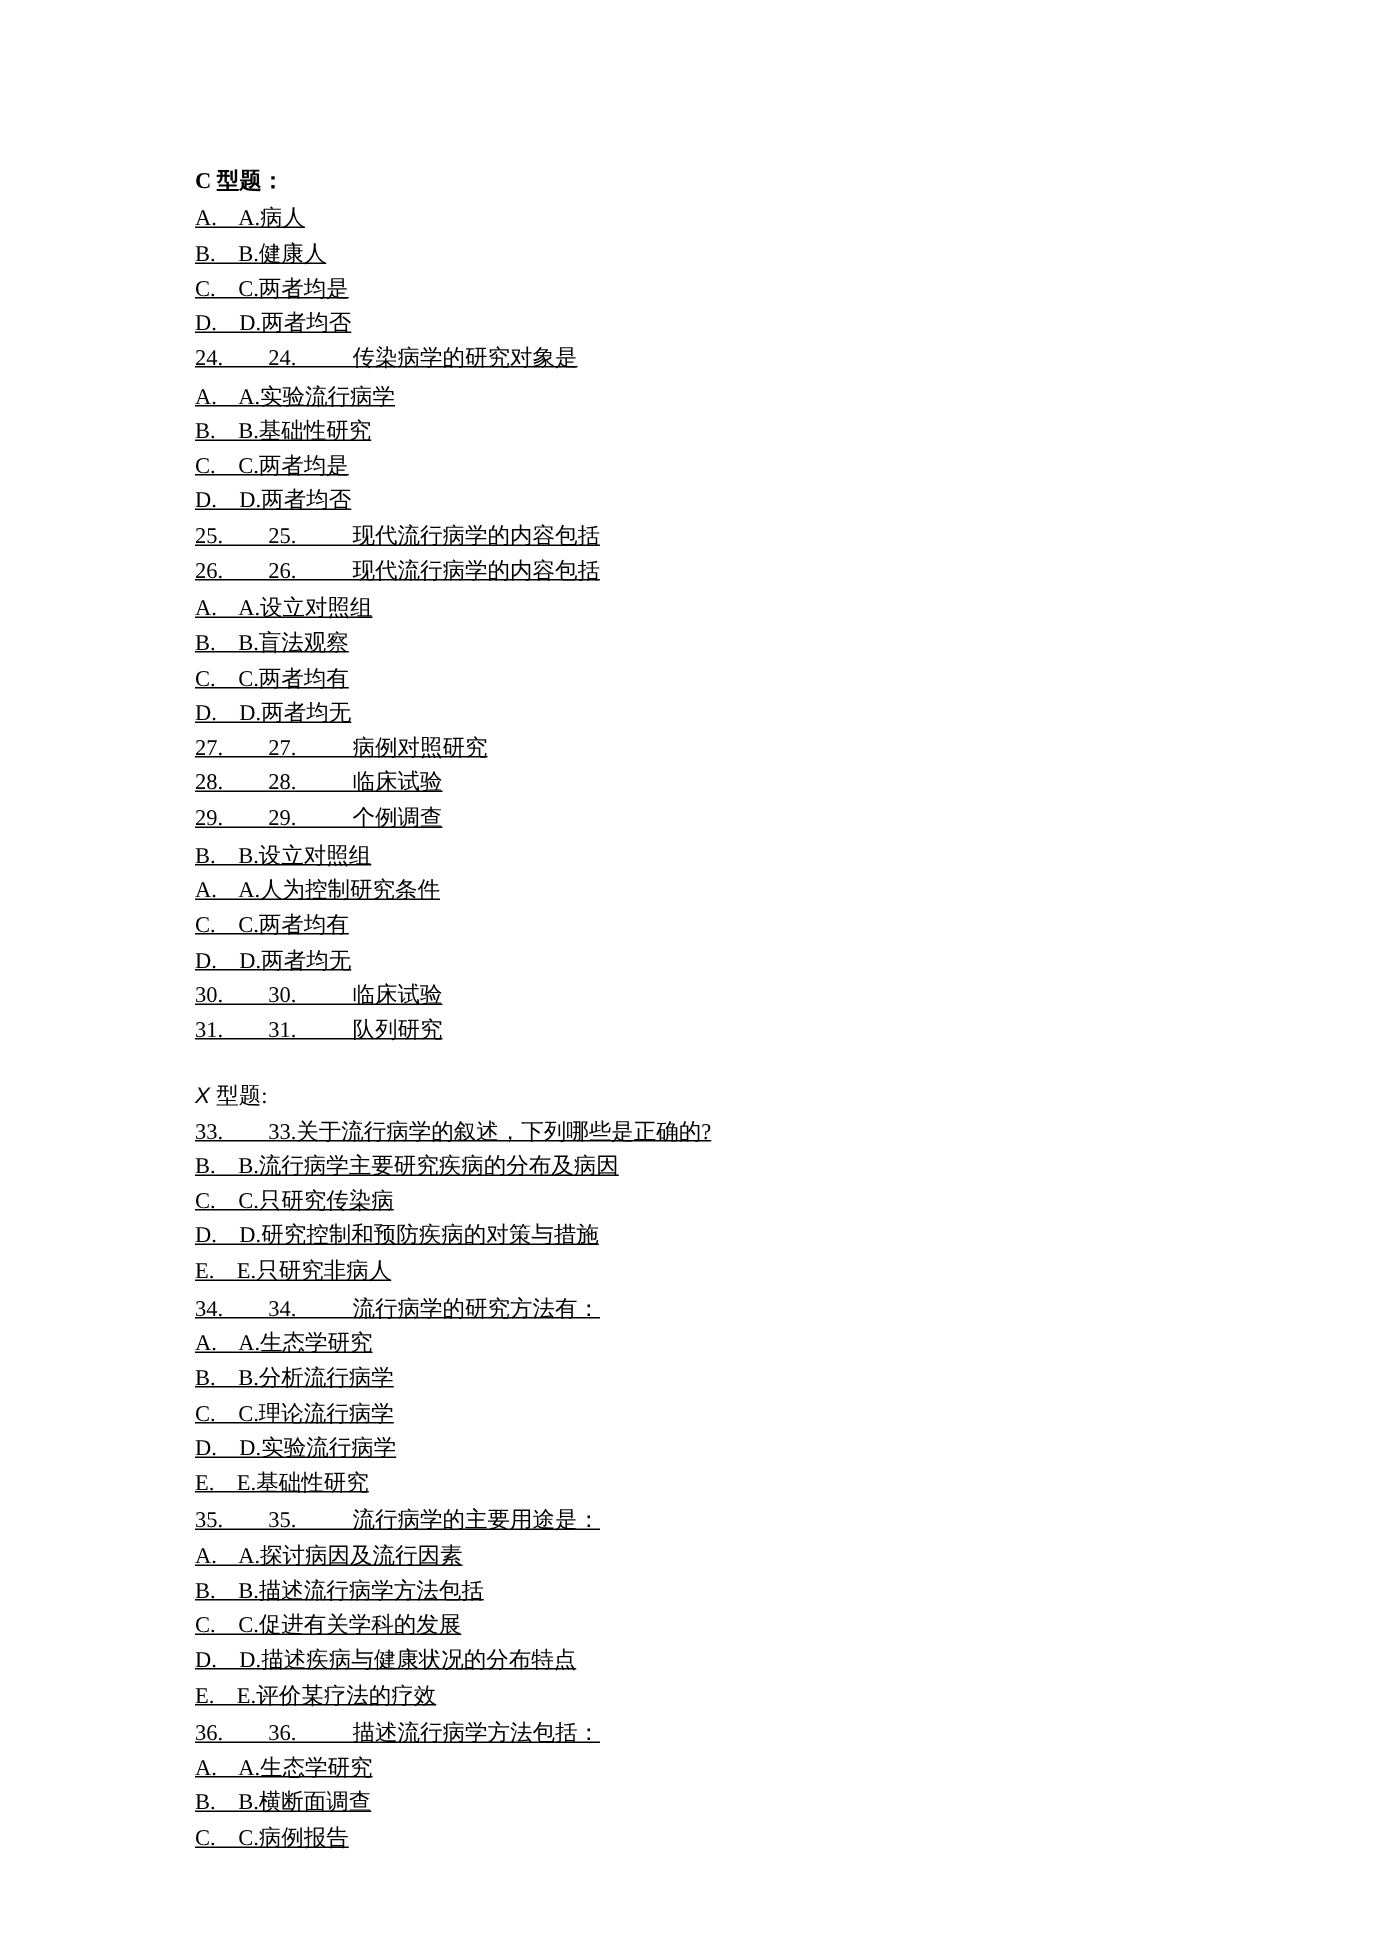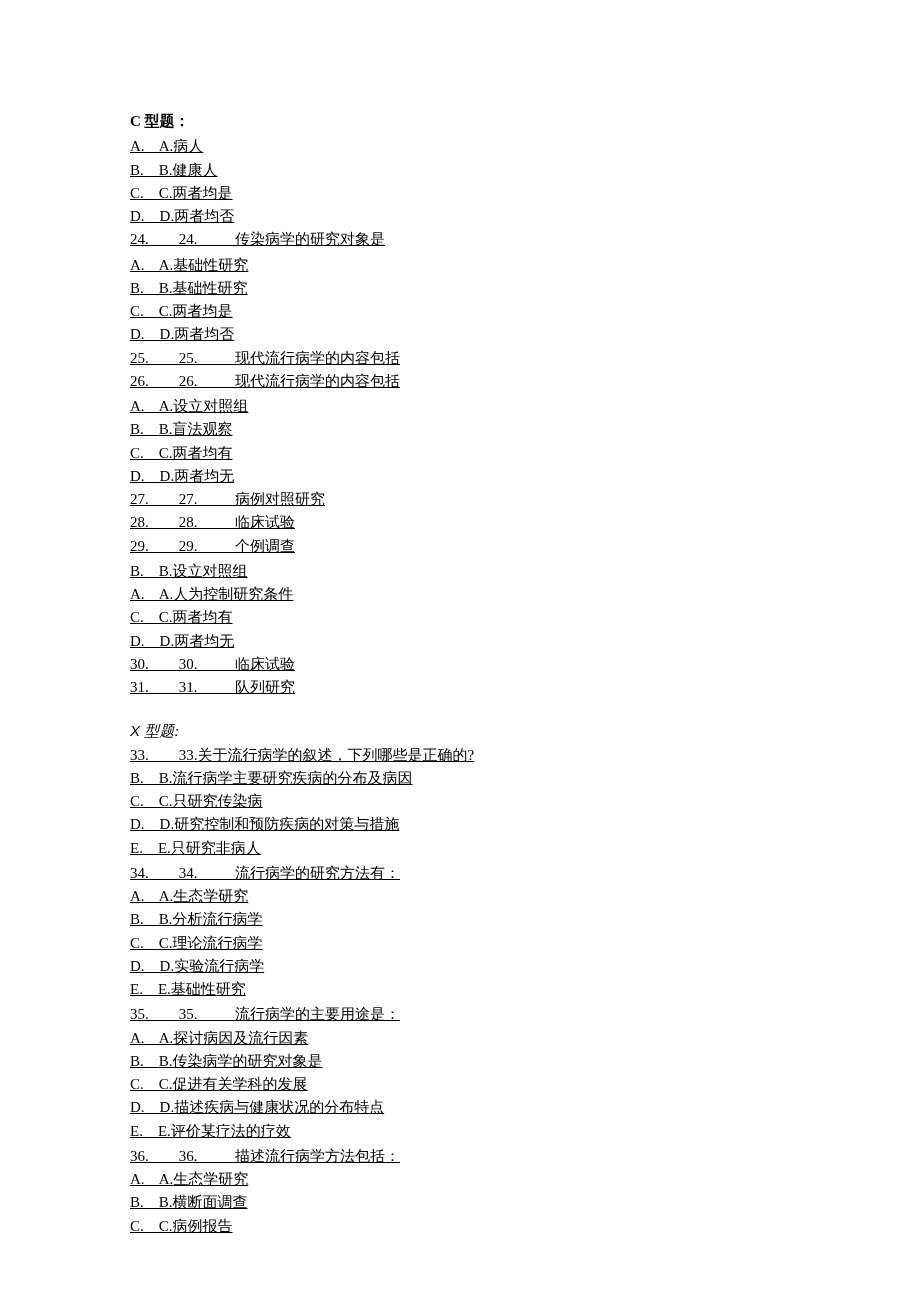--- a/index.html
+++ b/index.html
@@ -15,21 +15,20 @@
   }
   .section-header {
     font-weight: bold;
     margin-bottom: 2px;
   }
   .italic {
     font-style: italic;
     font-family: "Arial", sans-serif;
   }
   .italic-cn {
-    font-style: italic;
   }
   .line {
     white-space: pre;
   }
   .block {
     margin-bottom: 2px;
     text-decoration: underline;
   }
   .spacer {
     height: 18px;
@@ -42,21 +41,21 @@
 
 <div class="block">
   <div class="line">A.    A.病人</div>
   <div class="line">B.    B.健康人</div>
   <div class="line">C.    C.两者均是</div>
   <div class="line">D.    D.两者均否</div>
   <div class="line">24.        24.          传染病学的研究对象是</div>
 </div>
 
 <div class="block">
-  <div class="line">A.    A.基础性研究</div>
+  <div class="line">A.    A.实验流行病学</div>
   <div class="line">B.    B.基础性研究</div>
   <div class="line">C.    C.两者均是</div>
   <div class="line">D.    D.两者均否</div>
   <div class="line">25.        25.          现代流行病学的内容包括</div>
   <div class="line">26.        26.          现代流行病学的内容包括</div>
 </div>
 
 <div class="block">
   <div class="line">A.    A.设立对照组</div>
   <div class="line">B.    B.盲法观察</div>
@@ -93,21 +92,21 @@
   <div class="line">A.    A.生态学研究</div>
   <div class="line">B.    B.分析流行病学</div>
   <div class="line">C.    C.理论流行病学</div>
   <div class="line">D.    D.实验流行病学</div>
   <div class="line">E.    E.基础性研究</div>
 </div>
 
 <div class="block">
   <div class="line">35.        35.          流行病学的主要用途是：</div>
   <div class="line">A.    A.探讨病因及流行因素</div>
-  <div class="line">B.    B.传染病学的研究对象是</div>
+  <div class="line">B.    B.描述流行病学方法包括</div>
   <div class="line">C.    C.促进有关学科的发展</div>
   <div class="line">D.    D.描述疾病与健康状况的分布特点</div>
   <div class="line">E.    E.评价某疗法的疗效</div>
 </div>
 
 <div class="block">
   <div class="line">36.        36.          描述流行病学方法包括：</div>
   <div class="line">A.    A.生态学研究</div>
   <div class="line">B.    B.横断面调查</div>
   <div class="line">C.    C.病例报告</div>

